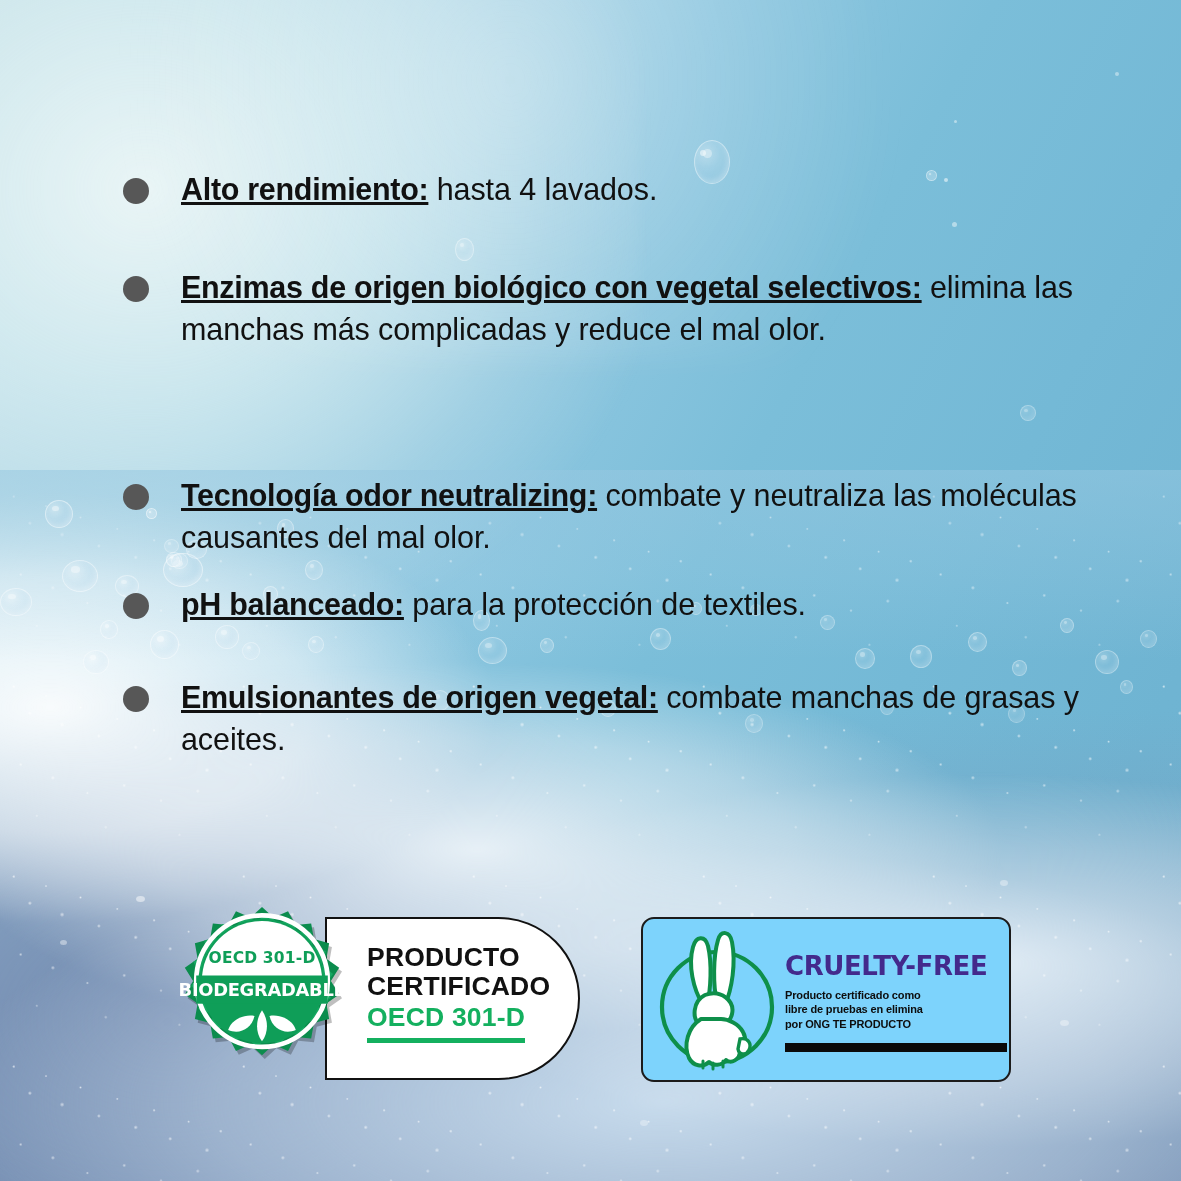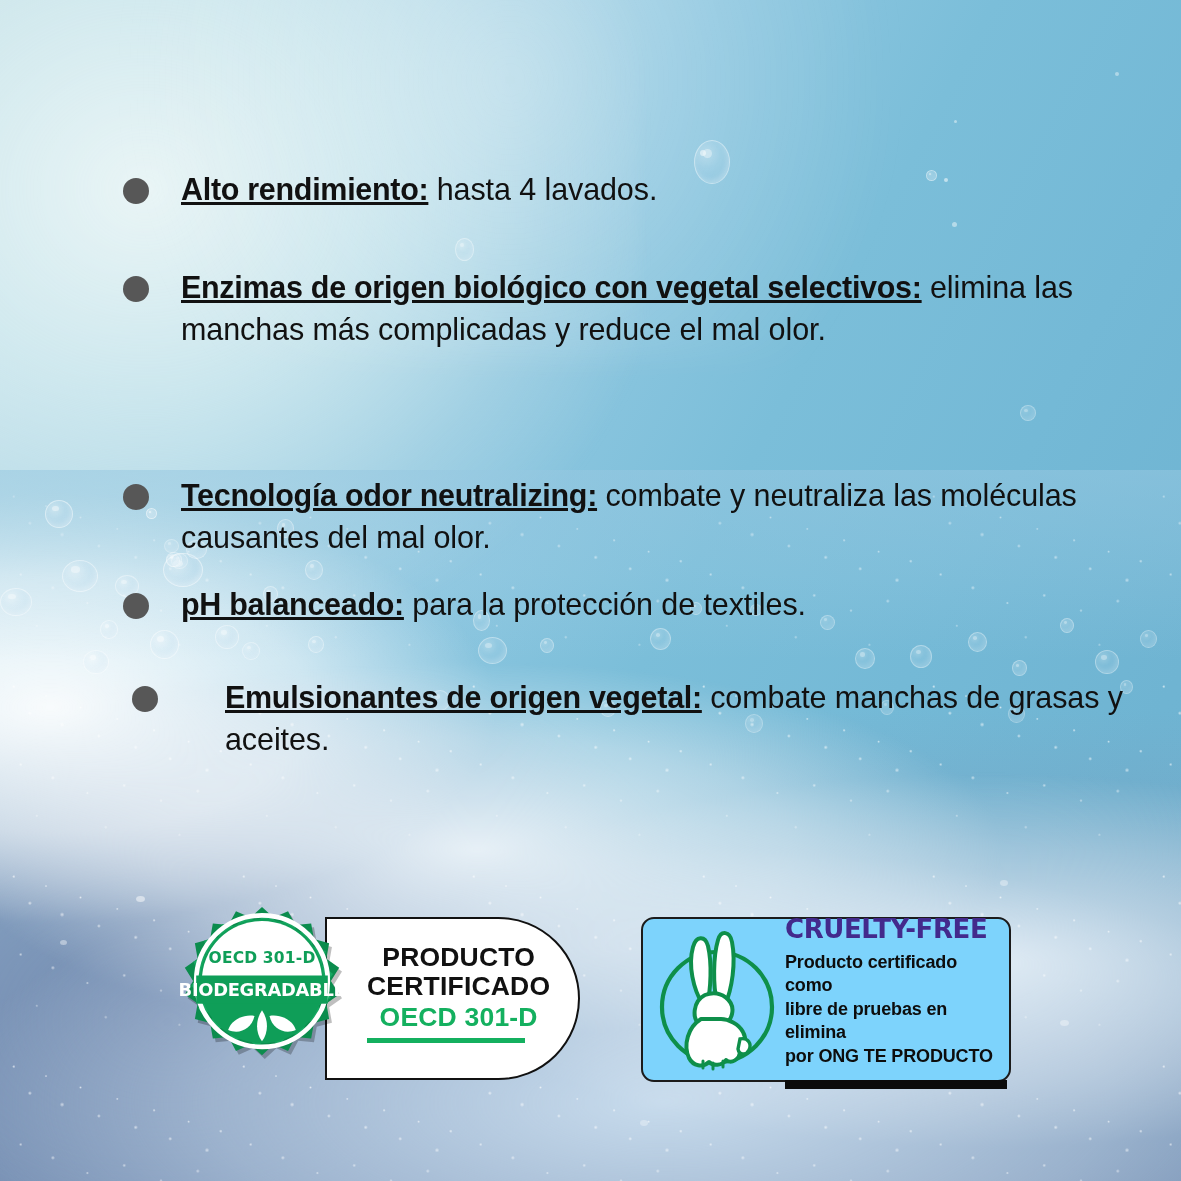--- a/index.html
+++ b/index.html
@@ -199,21 +199,20 @@
     width: 255px; height: 163px;
     background: #ffffff;
     border: 2.5px solid #111;
     border-radius: 0 82px 82px 0;
     box-sizing: border-box;
   }
   .bio-panel-txt {
     position: absolute;
     left: 40px; top: 24px;
     color: #111;
-    text-align: center;
   }
   .bio-l1, .bio-l2 {
     font-size: 26.5px;
     font-weight: 700;
     letter-spacing: 0.2px;
     line-height: 1.08;
   }
   .bio-l3 {
     font-size: 26.5px;
     font-weight: 700;
@@ -256,21 +255,21 @@
   }
   .cf-title {
     font-size: 26px;
     font-weight: 700;
     color: #432a8c;
     letter-spacing: -0.4px;
     font-family: "DejaVu Sans", "Liberation Sans", sans-serif;
   }
   .cf-sub {
     margin-top: 7px;
-    font-size: 18px;
+    font-size: 11px;
     line-height: 1.31;
     font-weight: 700;
     color: #0d0d0d;
     letter-spacing: -0.15px;
   }
   .cf-sub b { font-weight: 700; }
   .cf-bar {
     margin-top: 12px;
     width: 222px; height: 9px;
     background: #0b0b0b;
@@ -365,21 +364,21 @@
     <div class="bullet-row" style="left:123px; top:446px; width:1000px;margin-top:28px;">
       <div class="bullet-dot"></div>
       <div class="bullet-text"><b>Tecnología odor neutralizing:</b><span> combate y neutraliza las moléculas causantes del mal olor.</span></div>
     </div>
 
     <div class="bullet-row" style="left:123px; top:583px; width:1000px;">
       <div class="bullet-dot"></div>
       <div class="bullet-text"><b>pH balanceado:</b><span> para la protección de textiles.</span></div>
     </div>
 
-    <div class="bullet-row" style="left:132px; top:676px; width:1010px;gap:35px;">
+    <div class="bullet-row" style="left:123px; top:676px; width:1010px;">
       <div class="bullet-dot"></div>
       <div class="bullet-text"><b>Emulsionantes de origen vegetal:</b><span> combate manchas de grasas y aceites.</span></div>
     </div>
 
   </div>
 
   <div class="badge-bio">
 
     <div class="bio-panel">
       <div class="bio-panel-txt">

